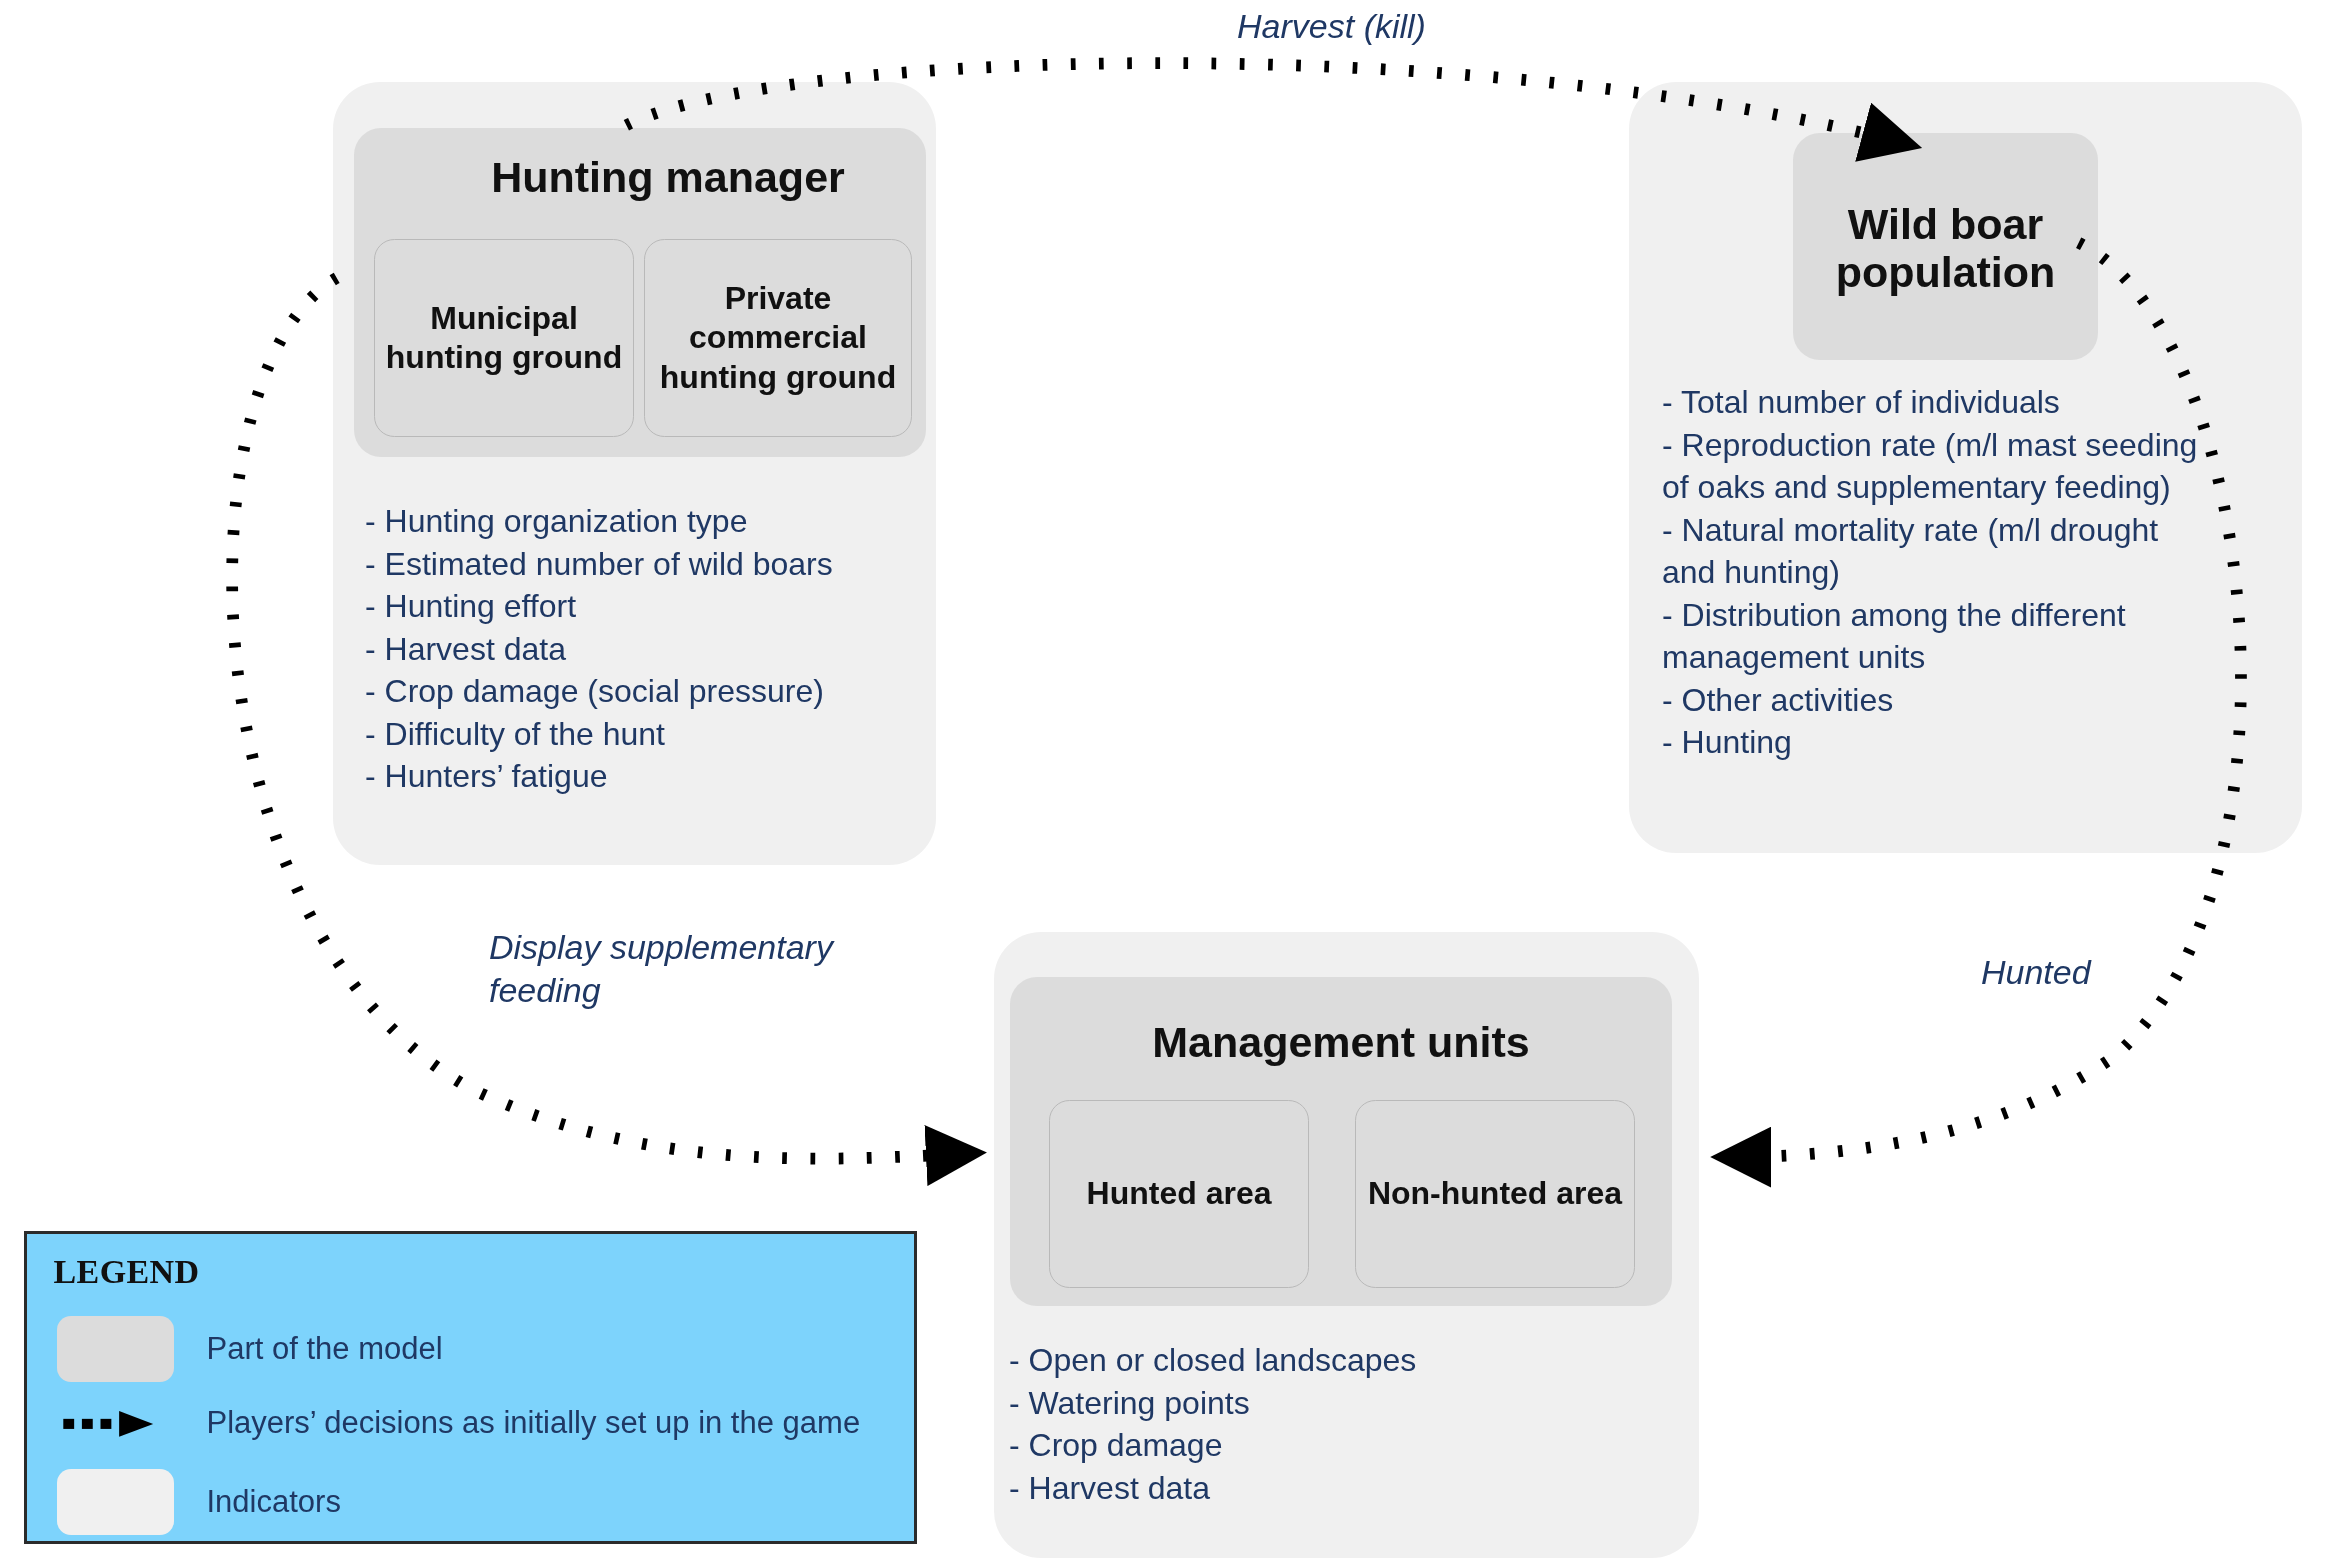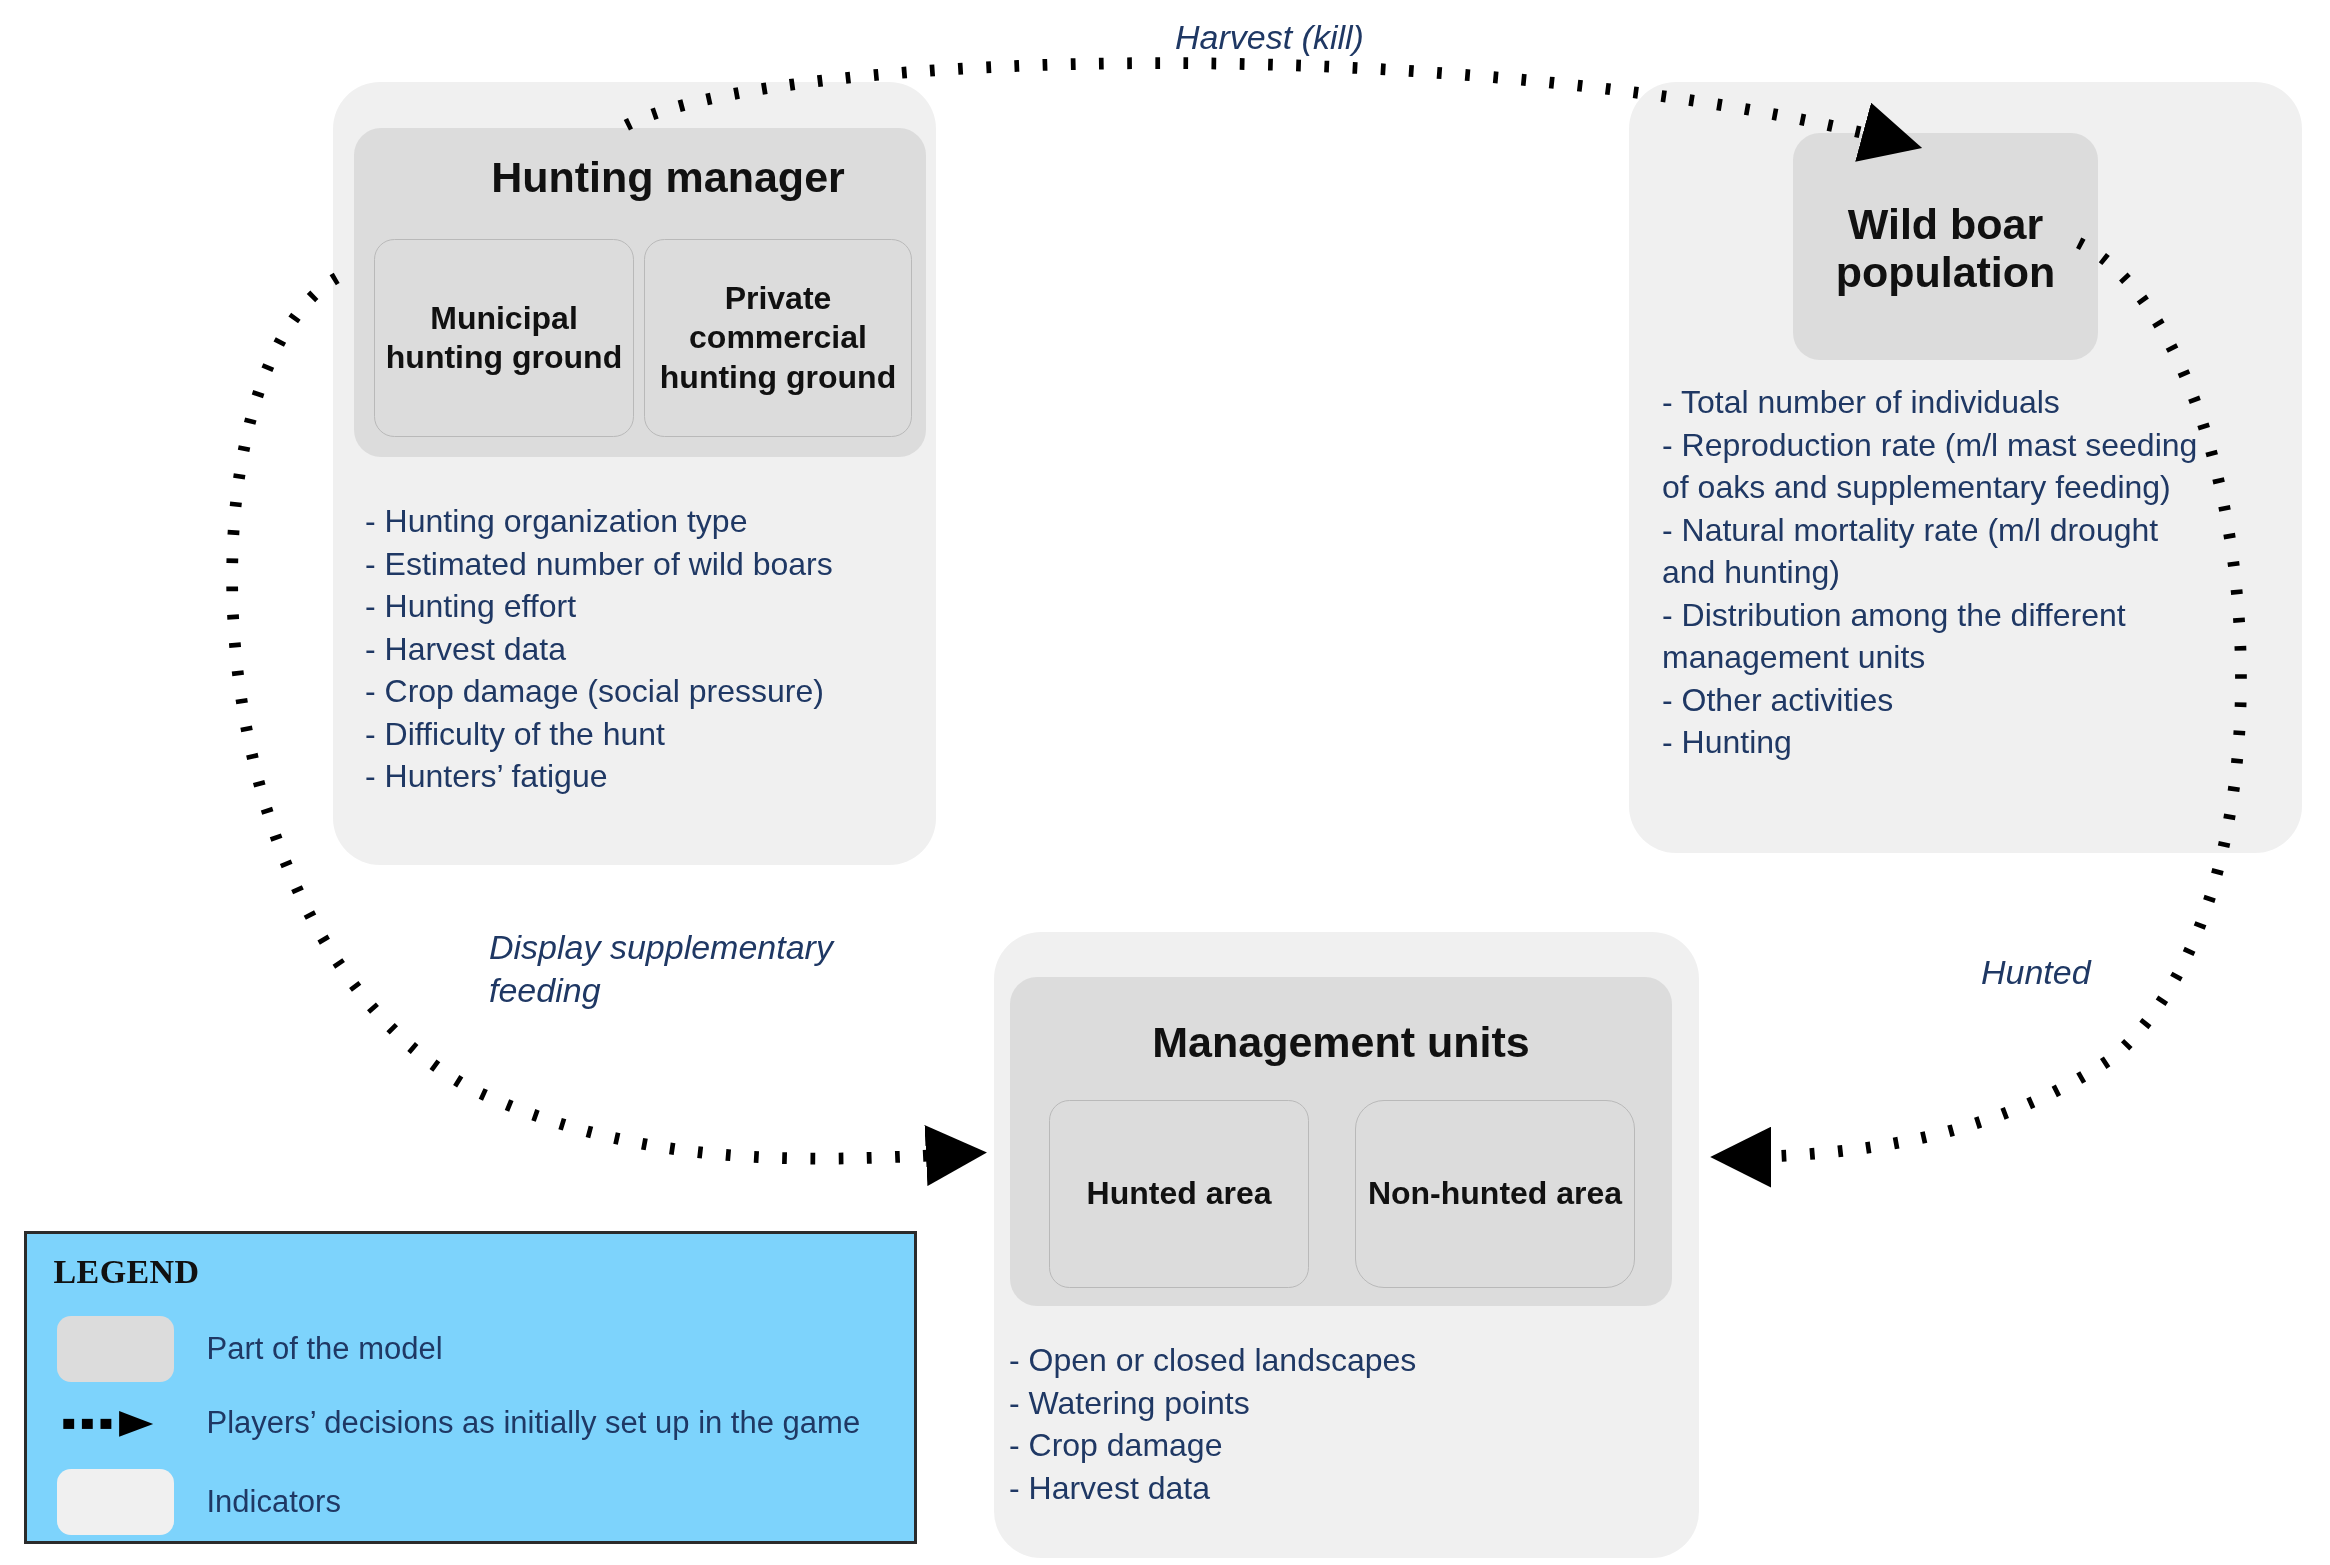--- a/index.html
+++ b/index.html
@@ -148,21 +148,21 @@
 
   #wb-panel  { left: 1629px; top: 82px;  width: 673px; height: 771px; }
   #wb-inner  { left: 1793px; top: 133px;  width: 305px; height: 227px; }
   #wb-title  { position:absolute; left: 1793px; top: 200px; width: 305px; font-size: 43px; z-index: 4; }
   #wb-bullets{ left: 1662px; top: 381px;  width: 548px; font-size: 32px; }
 
   #mu-panel  { left: 994px; top: 932px; width: 705px; height: 626px; }
   #mu-inner  { left: 1010px; top: 977px; width: 662px; height: 329px; }
   #mu-title  { position:absolute; left: 1010px; top: 1018px; width: 662px; font-size: 43px; z-index: 4; }
   #mu-sub-0  { left: 1049px; top: 1100px; width: 258px; height: 186px; font-size: 32px; }
-  #mu-sub-1  { left: 1355px; top: 1100px; width: 278px; height: 186px; font-size: 32px; border-radius: 29px; }
+  #mu-sub-1  { left: 1355px; top: 1100px; width: 278px; height: 186px; font-size: 32px; }
   #mu-bullets{ left: 1009px; top: 1339px; width: 564px; font-size: 32px; }
 
   #lbl-harvest  { left: 1175px; top: 4.7px;    width: 313px; font-size: 34px; }
   #lbl-feeding  { left: 489px;  top: 926px; width: 392px; font-size: 34px; }
   #lbl-choose   { left: 1981px; top: 951px; width: 235px; font-size: 34px; }
 </style>
 </head>
 <body>
 
 <div id="stage">
@@ -218,21 +218,21 @@
   <div class="sub-box" id="mu-sub-0">Hunted area</div>
   <div class="sub-box" id="mu-sub-1">Non-hunted area</div>
 
   <div class="bullet-list" id="mu-bullets">
     <div>- Open or closed landscapes</div>
     <div>- Watering points</div>
     <div>- Crop damage</div>
     <div>- Harvest data</div>
   </div>
 
-  <div class="edge-label" id="lbl-harvest" style="text-align:left;margin-top:11px;">Harvest (kill)</div>
+  <div class="edge-label" id="lbl-harvest" style="text-align:center;">Harvest (kill)</div>
   <div class="edge-label" id="lbl-feeding">Display supplementary feeding</div>
   <div class="edge-label" id="lbl-choose">Hunted</div>
 
   <div id="legend">
     <div id="legend-title">LEGEND</div>
 
     <div class="legend-row" style="left:30px; top:82px;">
       <div class="legend-swatch" style="background:#DCDCDC;"></div>
       <div class="legend-text">Part of the model</div>
     </div>

